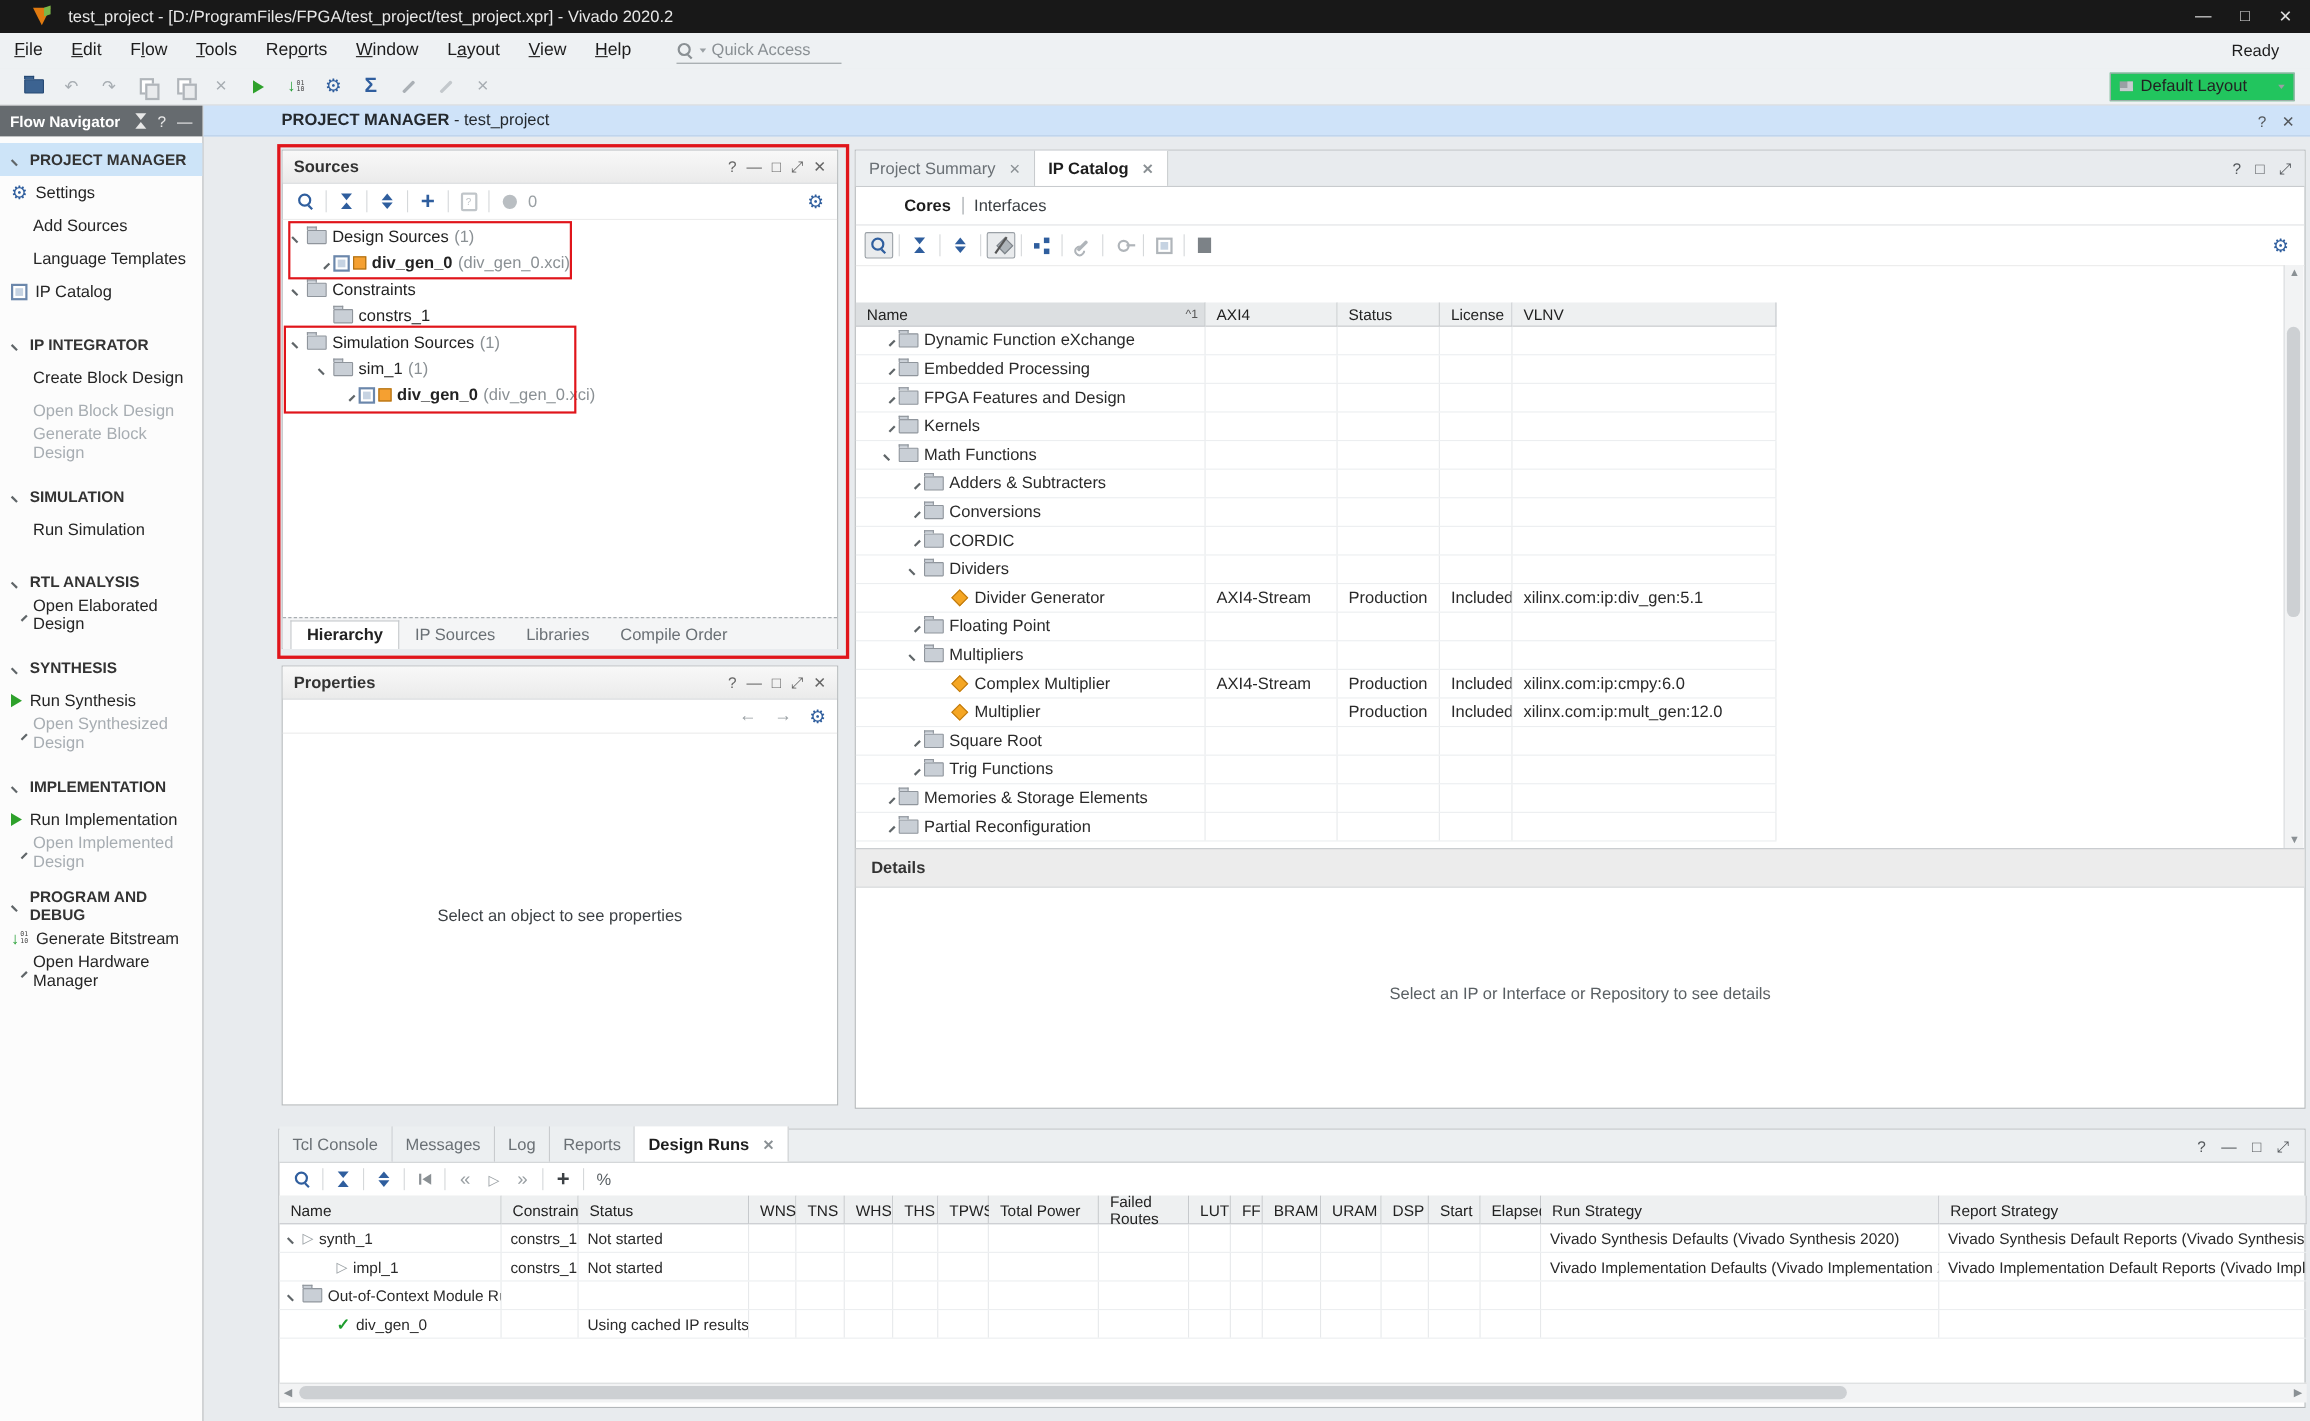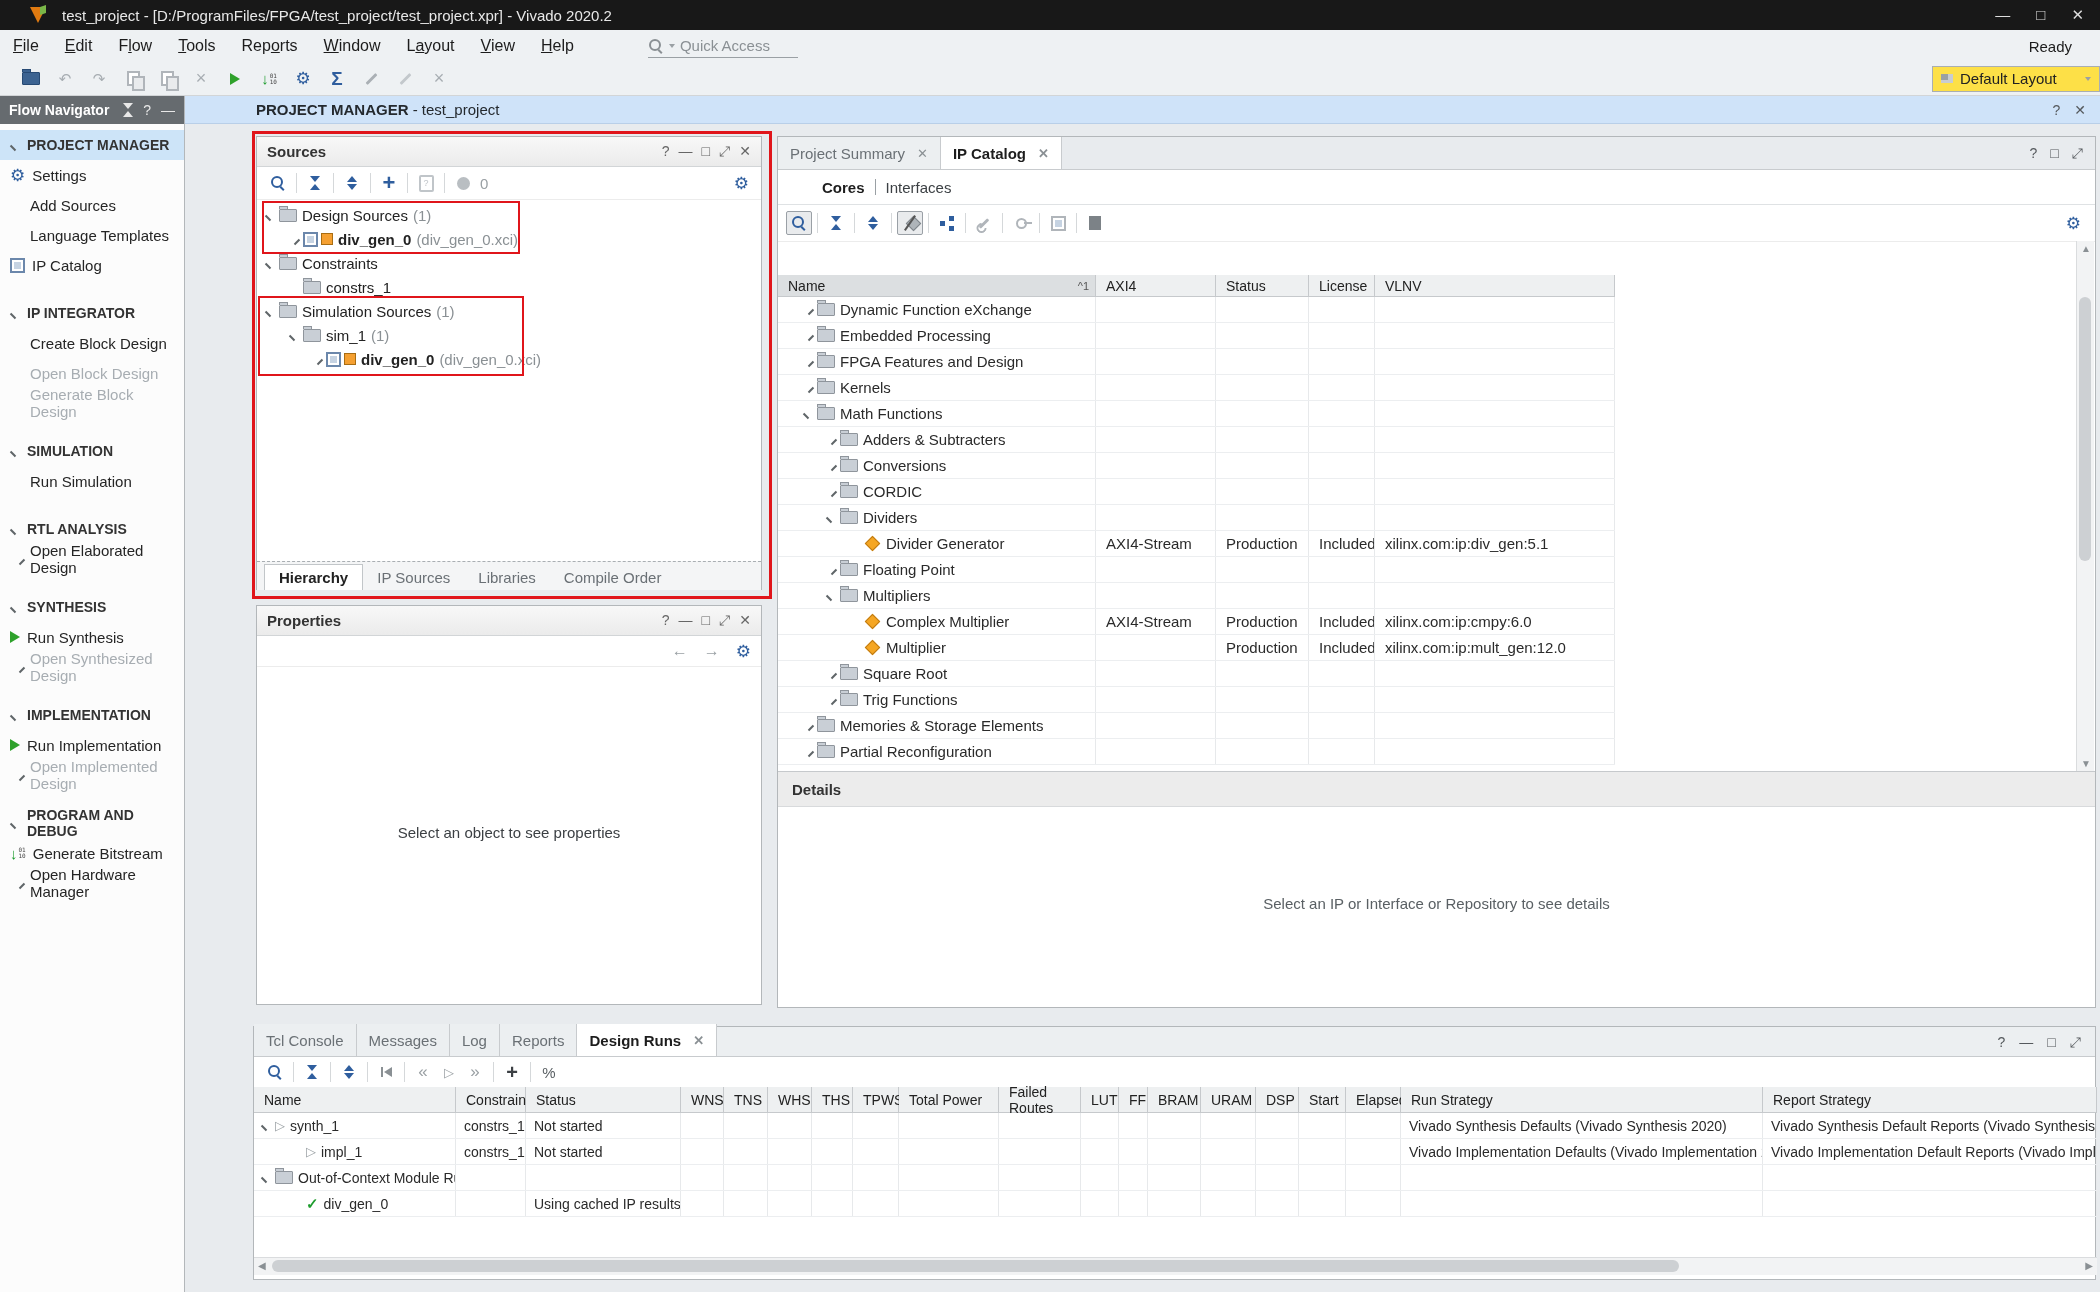--- a/index.html
+++ b/index.html
@@ -62,30 +62,30 @@
   .stepb{display:inline-flex;align-items:center;color:#8a9094;}
   .stepb::before{content:"";width:2px;height:10px;background:#8a9094;margin-right:1px;}
   .stepb .tl{width:0;height:0;border-top:5px solid transparent;border-bottom:5px solid transparent;border-right:8px solid #8a9094;}
   
   #titlebar{left:0;top:0;width:2100px;height:30px;background:#181818;display:flex;align-items:center;color:#e8e8e8;}
   .logo{position:relative;width:22px;height:18px;margin:0 12px 0 28px;}
   .logo::before{content:"";position:absolute;left:2px;top:1px;width:0;height:0;border-left:8px solid transparent;border-right:8px solid transparent;border-top:16px solid #e07a10;}
   .logo::after{content:"";position:absolute;left:12px;top:0;width:6px;height:8px;background:#7ab648;transform:skewY(-20deg);}
   #titlebar .tbtns{margin-left:auto;display:flex;gap:26px;margin-right:16px;font-size:15px;color:#ddd;}
   
-  #menubar{left:0;top:30px;width:2100px;height:32px;background:#eef1f3;display:flex;align-items:center;gap:33px;}
+  #menubar{left:0;top:30px;width:2100px;height:32px;background:#eef1f3;display:flex;align-items:center;}
   .menu-item{padding:0 13px;color:#1c1c1c;font-size:16px;}
   #quickaccess{margin-left:28px;width:150px;height:22px;border-bottom:1px solid #9aa0a4;display:flex;align-items:center;gap:5px;color:#8a9094;font-size:15px;}
   #ready{margin-left:auto;margin-right:28px;color:#1c1c1c;font-size:15px;}
   
   #toolbar{left:0;top:62px;width:2100px;height:34px;background:#eef1f3;border-bottom:1px solid #d2d5d7;display:flex;align-items:center;padding-left:14px;box-sizing:border-box;}
   #toolbar .ticon{margin:0 4px;}
   .folderopen{width:16px;height:11px;background:#3c6391;border:1px solid #274a74;border-radius:1px;position:relative;}
   .folderopen::before{content:"";position:absolute;top:-4px;left:-1px;width:7px;height:2px;background:#3c6391;border:1px solid #274a74;border-bottom:none;}
-  #layoutsel{margin-left:auto;width:168px;height:26px;background:#fde047;border:1px solid #a9aeb2;display:flex;align-items:center;padding:0 8px;gap:7px;box-sizing:border-box;color:#222;}
+  #layoutsel{margin-left:auto;margin-right:14px;width:168px;height:26px;background:#22c55e;border:1px solid #a9aeb2;display:flex;align-items:center;padding:0 8px;gap:7px;box-sizing:border-box;color:#222;}
   .gridic{display:inline-block;width:12px;height:9px;background:#9aa0a4;box-shadow:inset 0 -3px 0 #c8ccd0,inset -5px 0 0 #c8ccd0;}
   #layoutsel .dd{margin-left:auto;}
   
   #flownav{left:0;top:96px;width:185px;height:1196px;background:#fcfcfc;border-right:1px solid #b3b7ba;box-sizing:border-box;}
   #fnhead{height:28px;background:#666b6f;color:#fff;display:flex;align-items:center;padding:0 9px;font-weight:bold;font-size:14px;}
   #fnhead .hic{margin-left:auto;display:flex;gap:10px;font-weight:normal;color:#e8e8e8;align-items:center;}
   .fnsec{display:flex;align-items:center;height:30px;gap:8px;padding-left:12px;font-weight:bold;color:#333;font-size:14px;}
   .fnsec.sel{background:#cde4f8;}
   .fnitem{display:flex;align-items:center;height:30px;gap:7px;padding-left:30px;font-size:15px;color:#252525;}
   .fngap{height:18px;}

